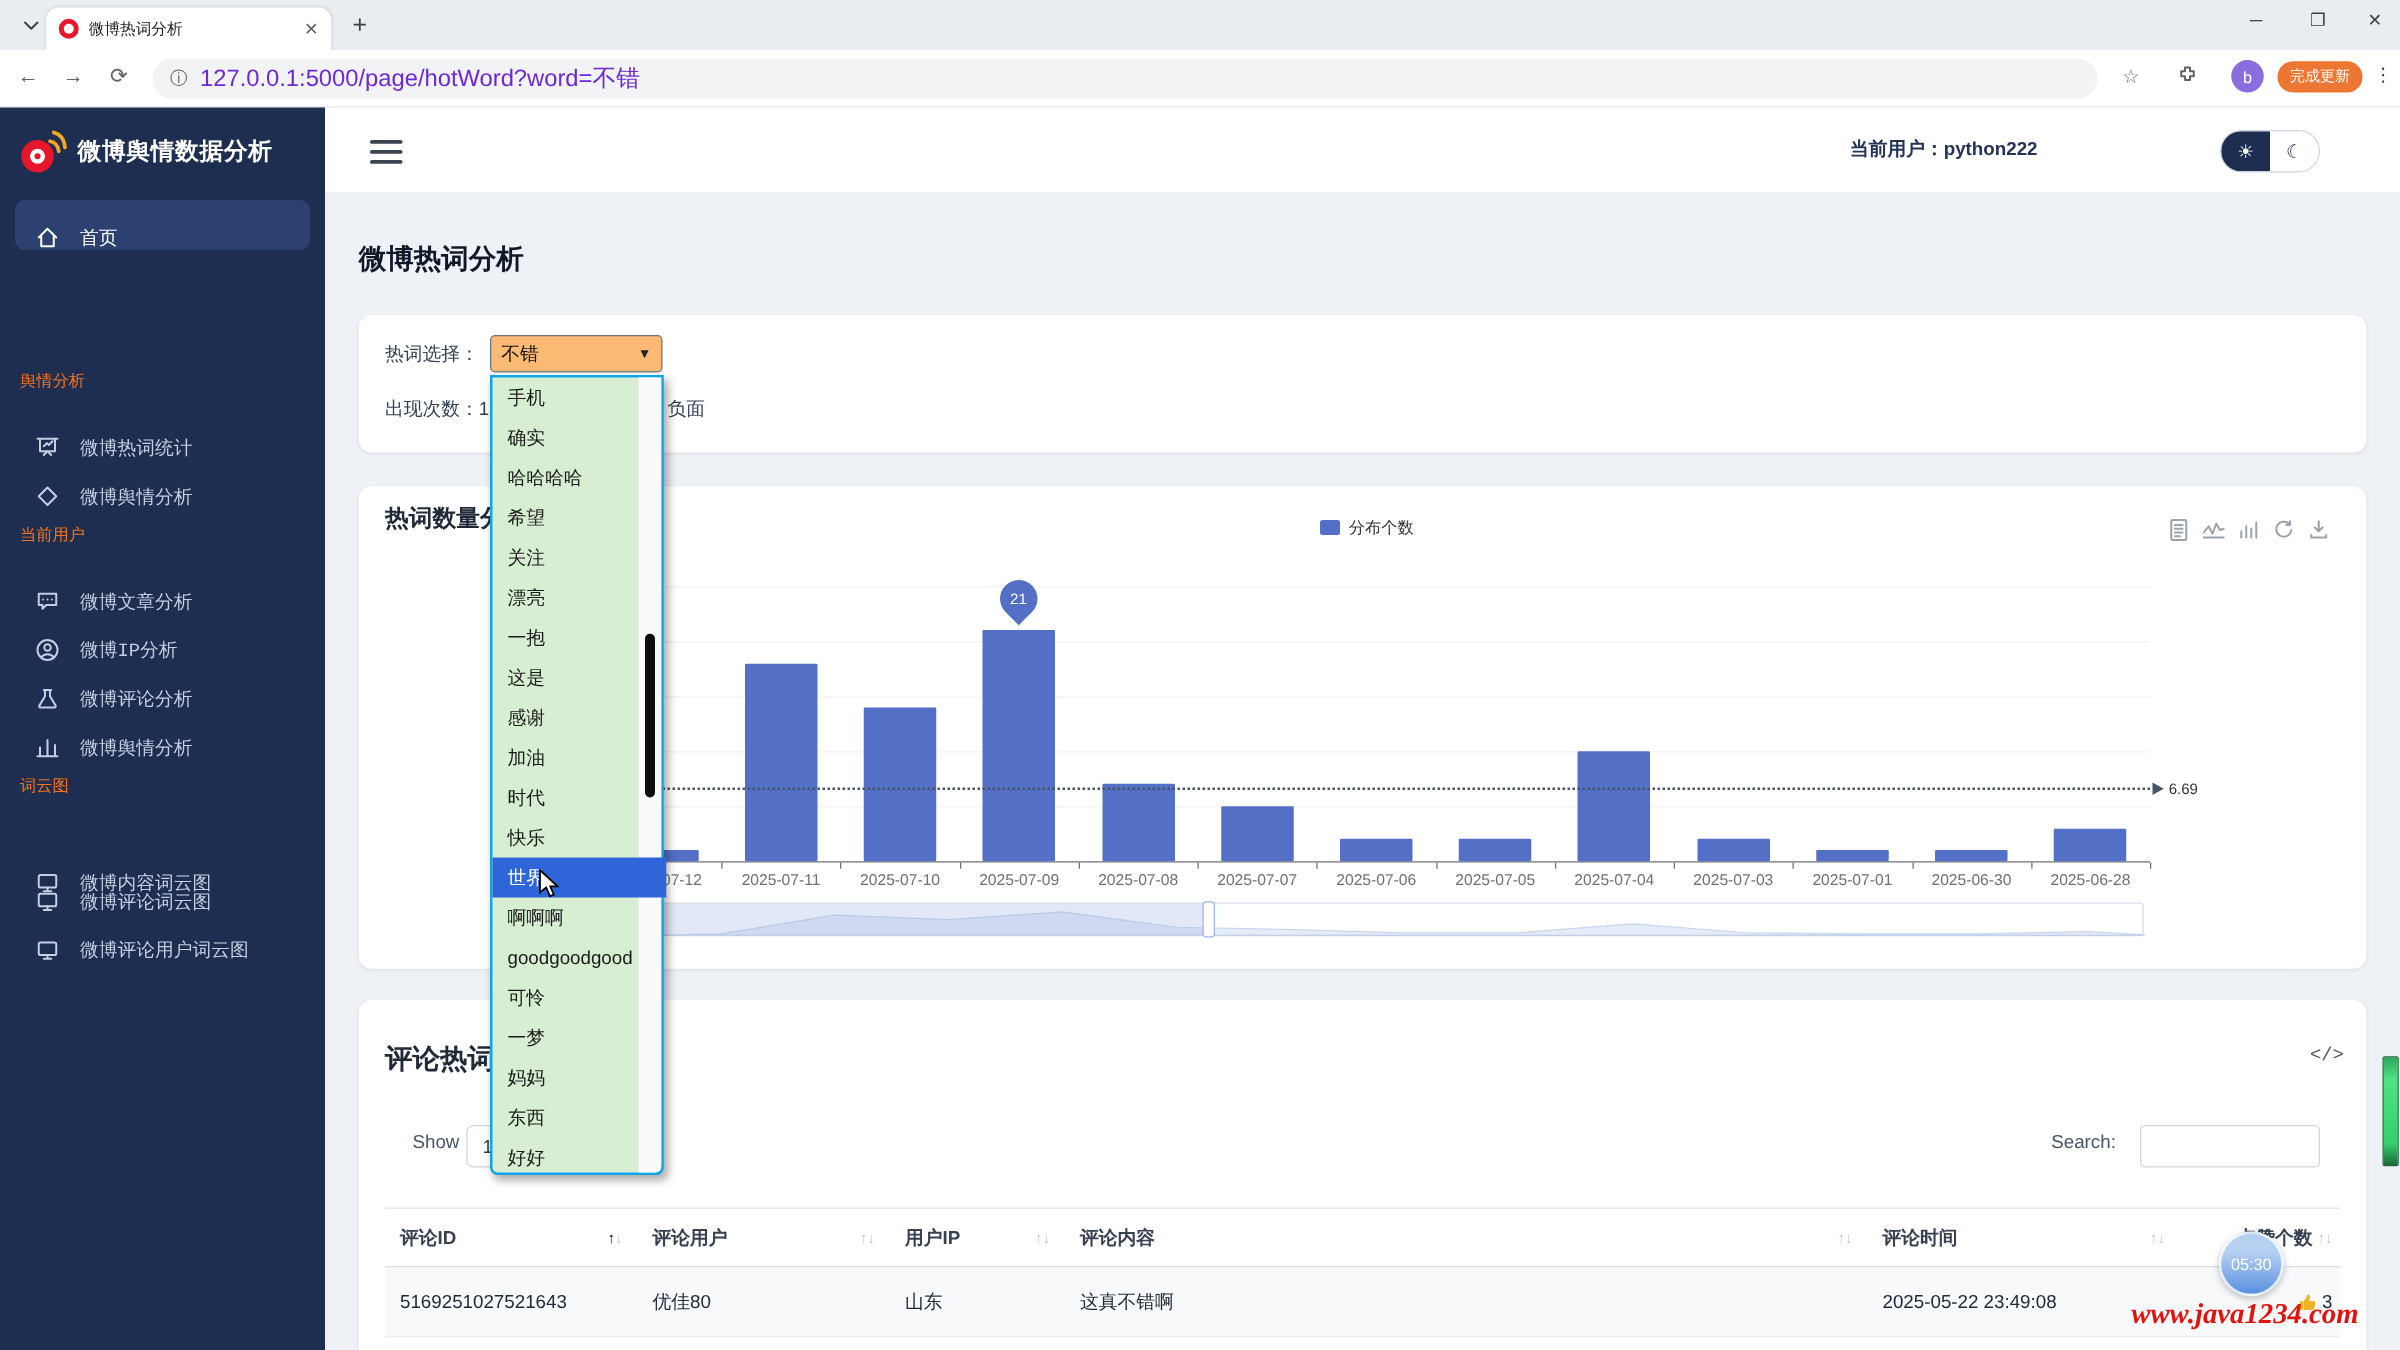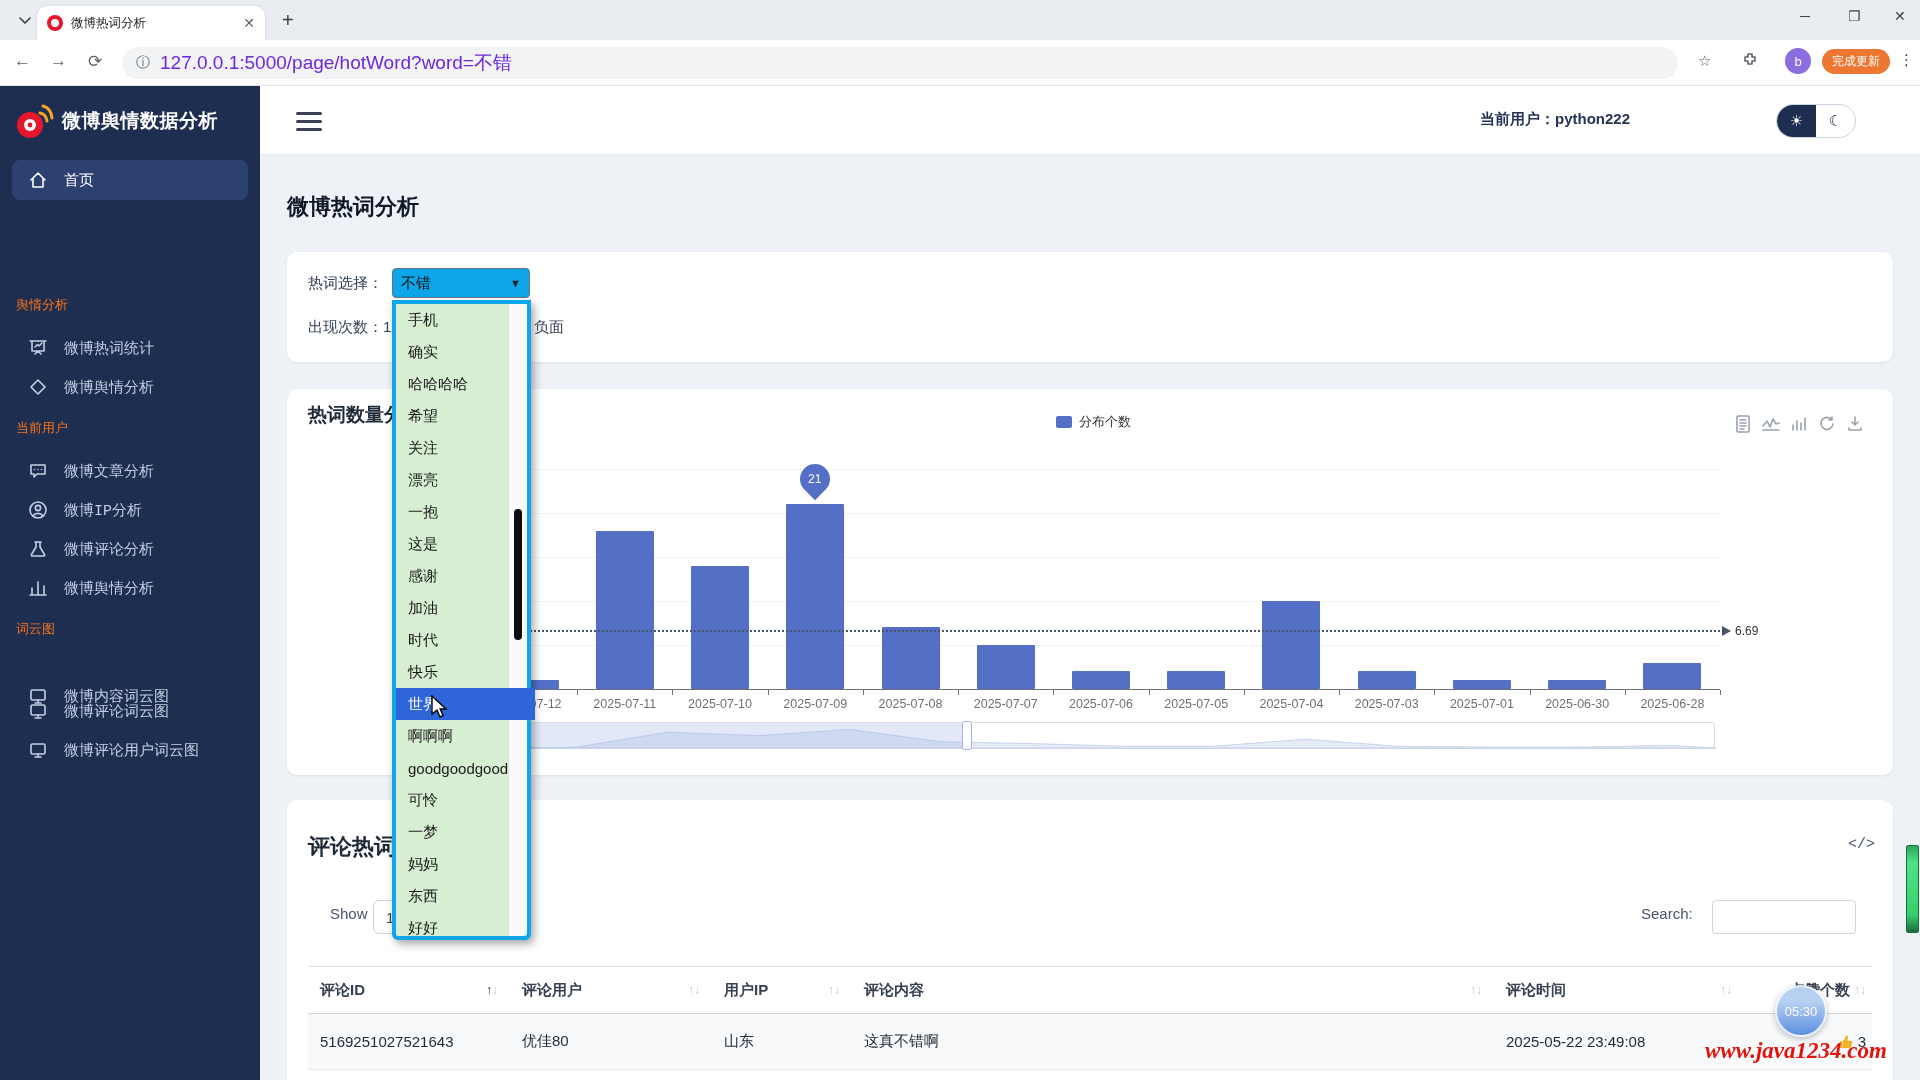--- a/index.html
+++ b/index.html
@@ -23,41 +23,41 @@
   .url-text{font-size:19px;color:#6d28d9}
   .tb-icon{position:absolute;top:12px;color:#5f6368;font-size:15px}
   .avatar{position:absolute;left:1785px;top:8px;width:26px;height:26px;border-radius:50%;background:#8a6ddf;color:#fff;font-size:13px;display:flex;align-items:center;justify-content:center}
   .updatepill{position:absolute;left:1822px;top:9px;height:25px;border-radius:13px;background:#ec7632;color:#fff;font-size:12px;display:flex;align-items:center;padding:0 10px}
   .kebab{position:absolute;left:1899px;top:11px;color:#3c4043;font-size:15px}
 
   
   .sidebar{position:absolute;left:0;top:86px;width:260px;height:994px;background:#1e2e51;color:#c3cfe3}
   .logo-row{position:absolute;left:14px;top:14px;display:flex;align-items:center}
   .logo-title{color:#fff;font-weight:bold;font-size:19px;margin-left:8px;letter-spacing:.5px}
-  .side-item{position:absolute;left:12px;width:236px;height:40px;border-radius:8px;display:flex;align-items:center;padding-left:16px;color:#c3cfe3}
+  .side-item{position:absolute;left:12px;width:236px;height:40px;border-radius:8px;display:flex;align-items:flex-end;padding-left:16px;color:#c3cfe3}
   .side-item.active{background:#2c4170;color:#fff}
   .side-item .lbl{margin-left:16px;font-size:15px}
   .side-item svg{flex:0 0 20px}
   .side-sec{position:absolute;left:16px;font-size:13px;color:#f97316}
   .header{position:absolute;left:260px;top:86px;width:1660px;height:69px;background:#fff;border-bottom:1px solid #e8eaee}
   .burger{position:absolute;left:36px;top:26px;width:26px}
   .burger div{height:3px;background:#3b4252;border-radius:2px;margin-bottom:5px}
   .user-lbl{position:absolute;right:290px;top:24px;font-size:15px;color:#243357;font-weight:bold;white-space:nowrap}
   .toggle{position:absolute;left:1516px;top:18px;width:80px;height:34px;border:1px solid #cbd5e1;border-radius:17px;background:#fff;display:flex;overflow:hidden}
   .tg-l{width:40px;height:100%;background:#1e2e51;color:#fff;display:flex;align-items:center;justify-content:center;font-size:15px}
   .tg-r{width:40px;height:100%;color:#1e2e51;display:flex;align-items:center;justify-content:center;font-size:15px}
 
   .page-title{position:absolute;left:287px;top:192px;font-size:22px;font-weight:bold;color:#111827}
   .card{position:absolute;background:#fff;border-radius:10px;box-shadow:0 1px 3px rgba(16,24,40,.07)}
   #card-filter{left:287px;top:252px;width:1606px;height:110px}
   #card-chart{left:287px;top:389px;width:1606px;height:386px}
   #card-comments{left:287px;top:800px;width:1606px;height:320px}
 
   .f-label{position:absolute;left:21px;top:66px;color:#334155}
-  .sel{position:absolute;left:105px;top:16px;width:138px;height:30px;border:1.5px solid #6b7280;border-radius:4px;background:#0ea5e9;display:flex;align-items:center;padding:0 8px;color:#111}
+  .sel{position:absolute;left:105px;top:16px;width:138px;height:30px;border:1.5px solid #6b7280;border-radius:4px;background:#fdba74;display:flex;align-items:center;padding:0 8px;color:#111}
   .sel .chev{margin-left:auto;font-size:11px;color:#222}
 
   .c-title{position:absolute;left:21px;top:13px;font-size:19px;font-weight:bold;color:#1f2937}
   .legend{position:absolute;left:769px;top:24px;display:flex;align-items:center}
   .legend .sq{width:16px;height:12px;border-radius:2px;background:#5470c6}
   .legend .tx{margin-left:7px;font-size:13px;color:#333}
   .toolbox{position:absolute;left:1446px;top:25px;display:flex;gap:8px;color:#9aa3ad}
   .toolbox span{width:20px;height:20px;display:inline-flex;align-items:center;justify-content:center}
 
   .plot{position:absolute;left:195px;top:80px;width:1238px;height:220px}
@@ -93,21 +93,21 @@
   .sort{margin-left:auto;padding-right:12px;font-size:12px;color:#c3c8cf;font-weight:normal}
   .sort b{color:#111;font-weight:normal}
   .c5 .sort{margin-left:4px;padding-right:0}
   .thumb-n{margin-left:4px}
 
   .badge{position:absolute;left:1775px;top:985px;width:52px;height:52px;border-radius:50%;background:linear-gradient(#b6d0f2 30%,#5a8fe0);border:2px solid rgba(255,255,255,.8);box-shadow:0 2px 6px rgba(0,0,0,.25);color:#fff;font-size:13px;display:flex;align-items:center;justify-content:center;z-index:400}
   .watermark{position:absolute;left:1705px;top:1038px;font-family:"Liberation Serif",serif;font-style:italic;font-weight:bold;font-size:23px;color:#e1130c;z-index:650;white-space:nowrap}
   .green-thumb{position:absolute;left:1906px;top:845px;width:13px;height:88px;background:linear-gradient(#2ea85c,#4fe383 20%,#35cf6c 80%,#1d6b3c);border:1px solid #1d6b3c;border-radius:2px;z-index:700}
 
   
-  .popup{position:absolute;left:392px;top:300px;width:139px;height:640px;background:#d8eed2;border:4px solid #0ea5e9;border-radius:0 0 6px 6px;box-shadow:3px 4px 8px rgba(0,0,0,.35);z-index:500;display:flex}
+  .popup{position:absolute;left:392px;top:300px;width:139px;height:640px;background:#d8eed2;border:2px solid #0ea5e9;border-radius:0 0 6px 6px;box-shadow:3px 4px 8px rgba(0,0,0,.35);z-index:500;display:flex}
   .popup .opts{width:120px}
   .opt{height:32px;display:flex;align-items:center;padding-left:12px;color:#1b1b1b;font-size:15px}
   .opt.hl{background:#2e66d9;color:#fff;width:139px;position:relative;z-index:2}
   .gutter{position:absolute;right:0;top:0;width:19px;height:100%;background:#fafafa;border-left:1px solid #e0e0e0;border-radius:0 0 6px 0}
   .sthumb{position:absolute;left:5px;top:205px;width:8px;height:131px;background:#0d0d0d;border-radius:4px}
   .cursor{position:absolute;left:430px;top:695px;z-index:600}
 
   svg.ic{stroke:currentColor;fill:none;stroke-width:1.6;stroke-linecap:round;stroke-linejoin:round}
 </style>
 </head>

